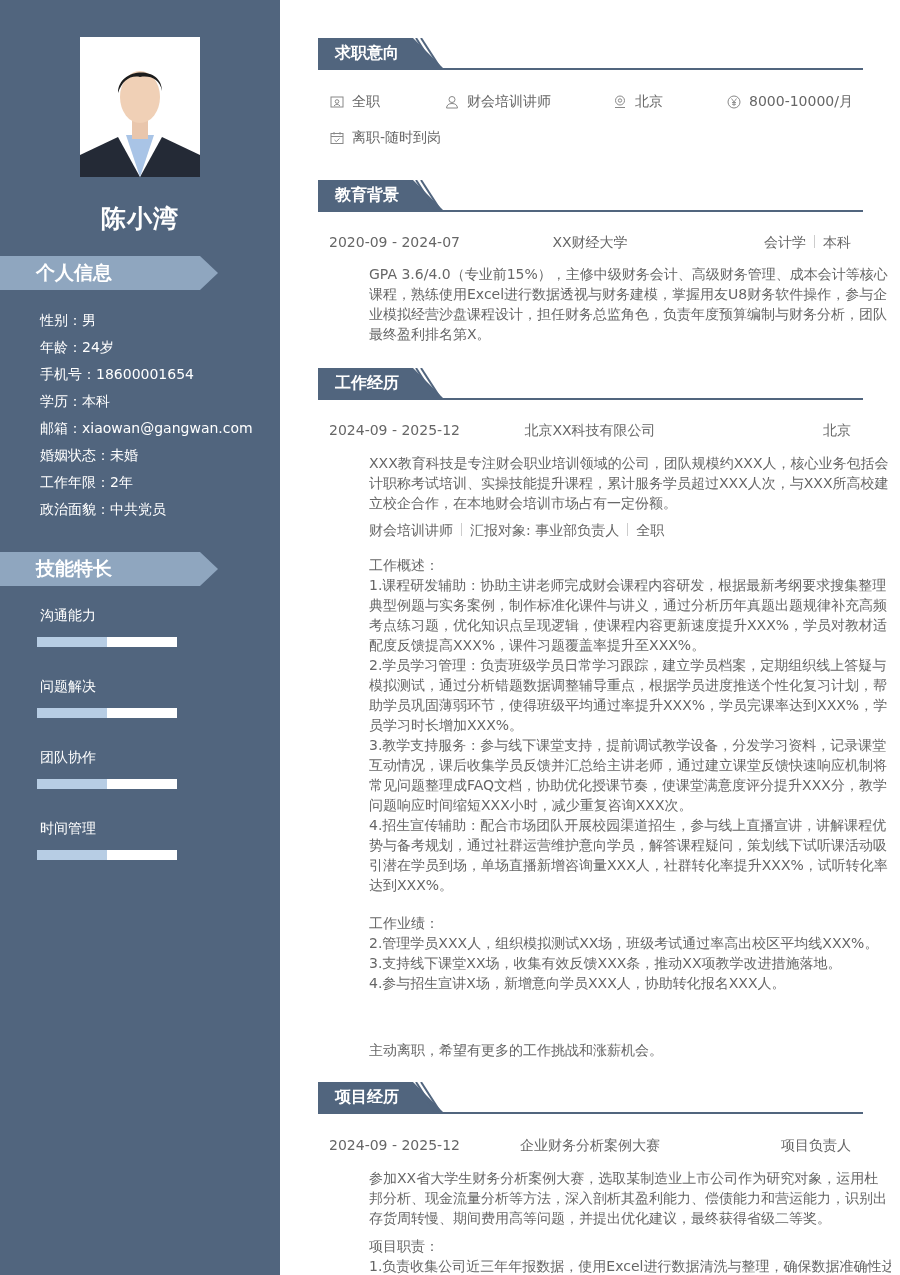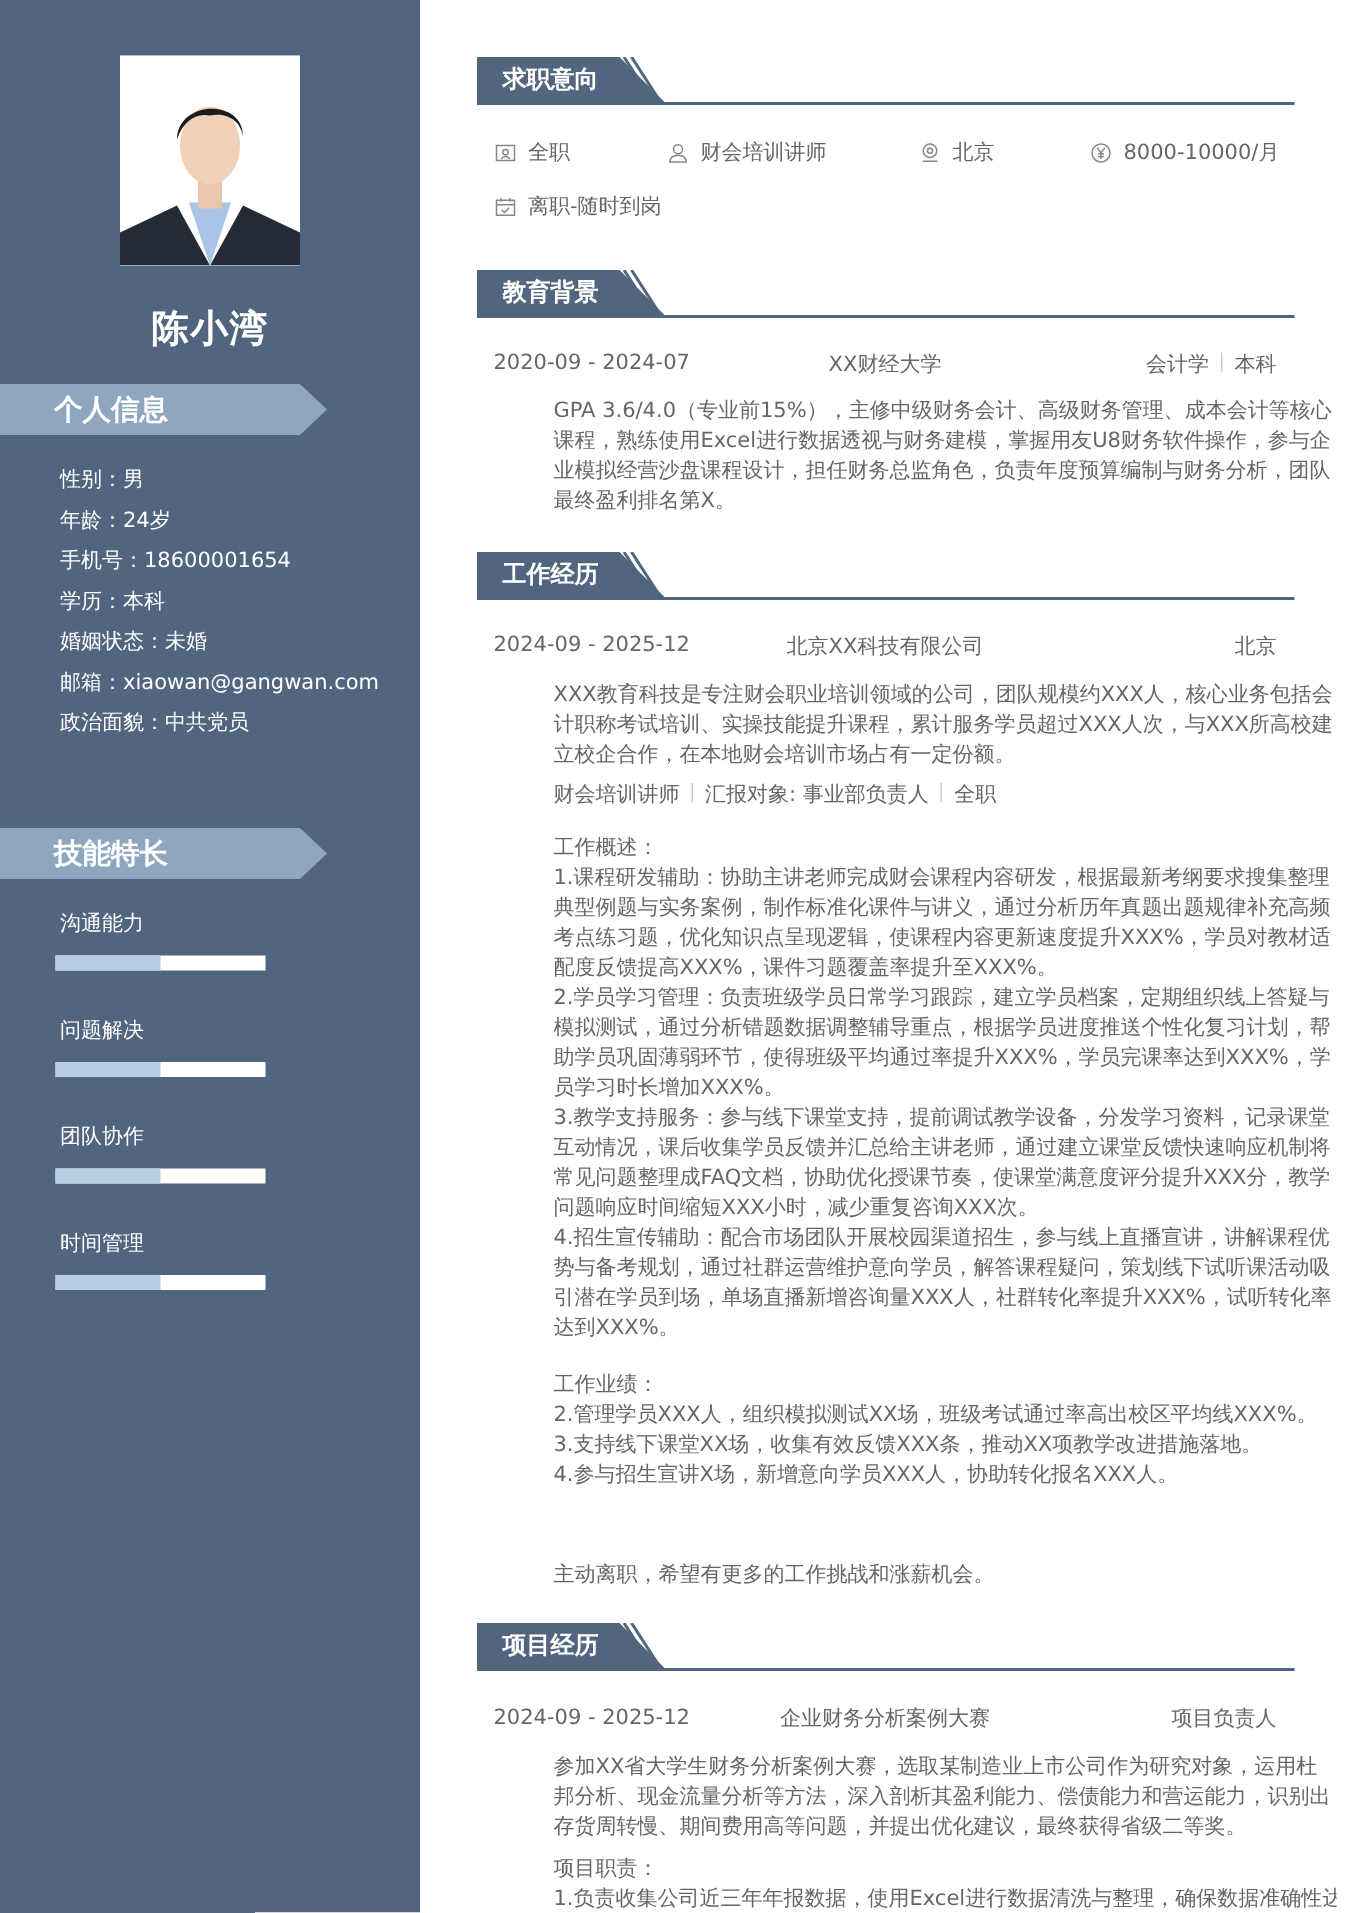--- a/index.html
+++ b/index.html
@@ -52,22 +52,23 @@
 
   <div class="ribbon" style="top:256px;">
     <span>个人信息</span>
   </div>
 
   <div class="info-list">
     <div class="info-row">性别：男</div>
     <div class="info-row">年龄：24岁</div>
     <div class="info-row">手机号：18600001654</div>
     <div class="info-row">学历：本科</div>
+    <div class="info-row">邮箱：xiaowan@gangwan.com</div>
     <div class="info-row">婚姻状态：未婚</div>
-    <div class="info-row">邮箱：xiaowan@gangwan.com</div>
+    <div class="info-row">工作年限：2年</div>
     <div class="info-row">政治面貌：中共党员</div>
   </div>
 
   <div class="ribbon" style="top:552px;">
     <span>技能特长</span>
   </div>
 
   <div class="skill" style="top:607px;">
     <div class="skill-label">沟通能力</div>
     <div class="skill-bar">

